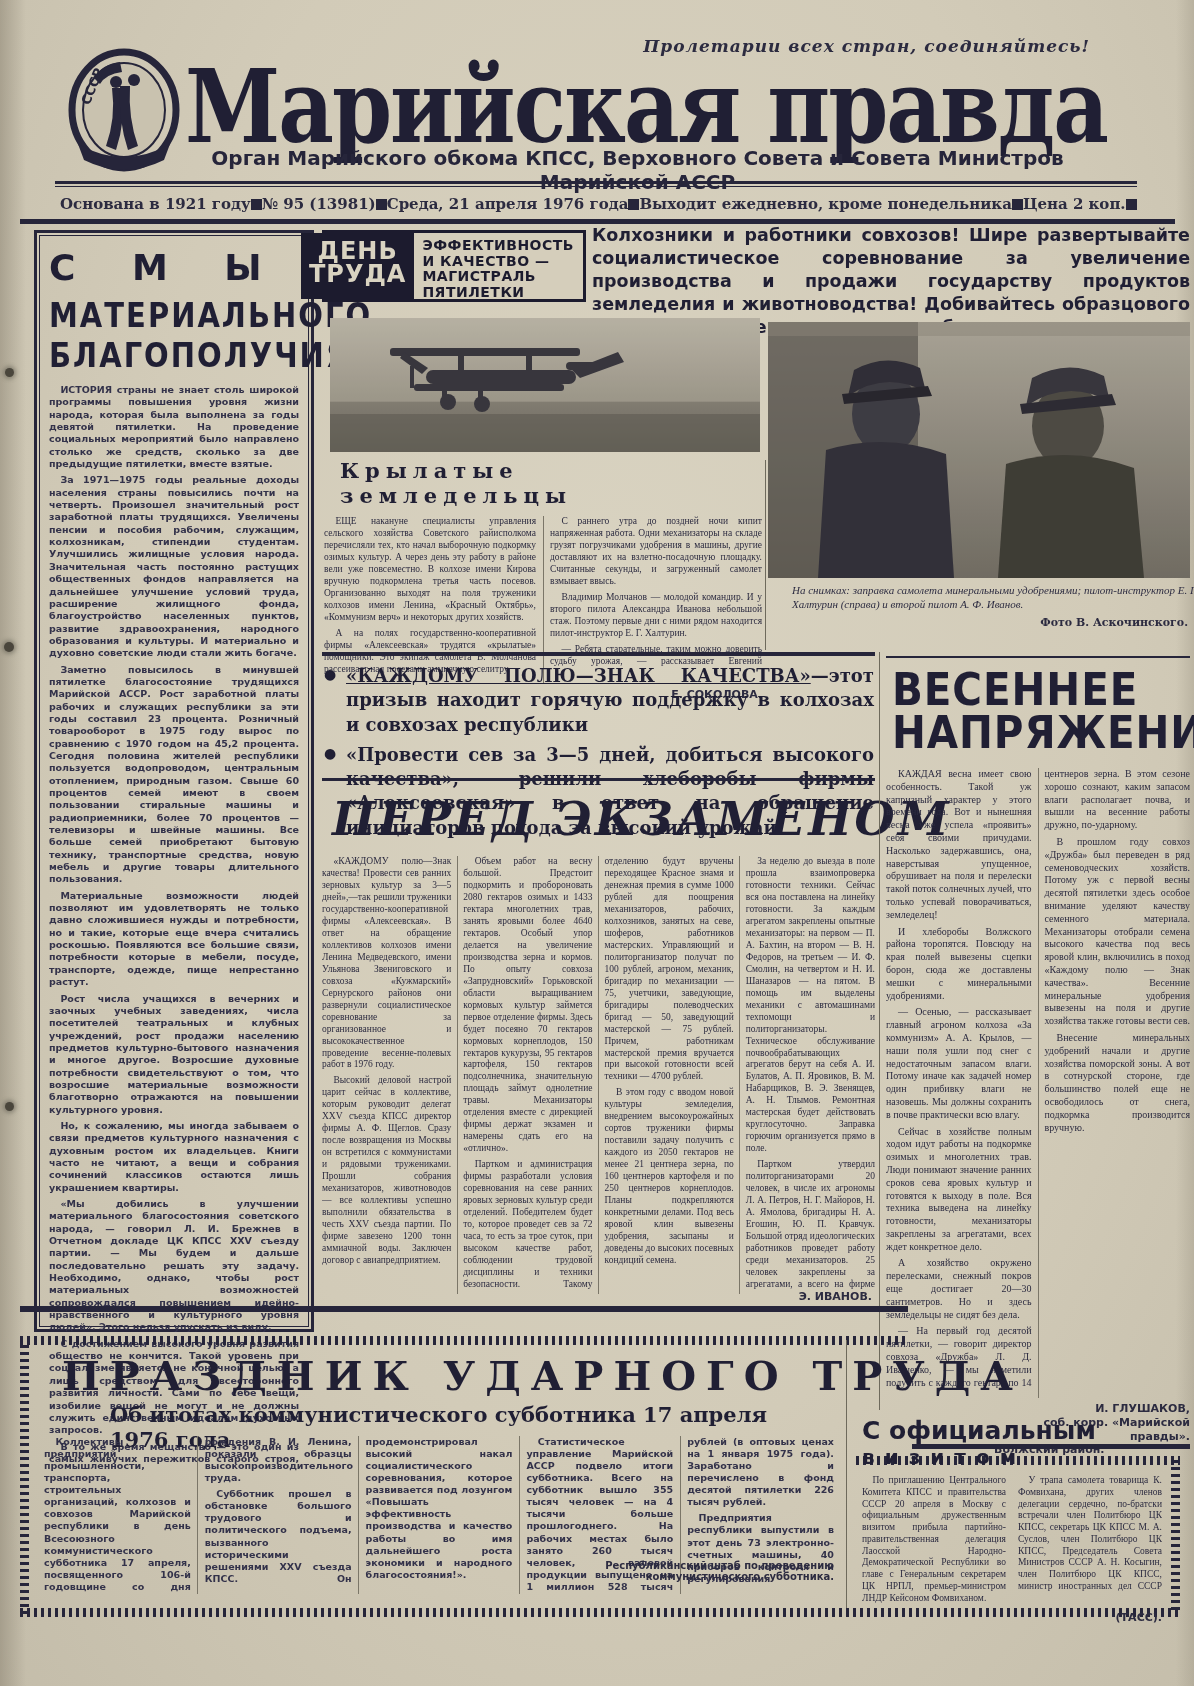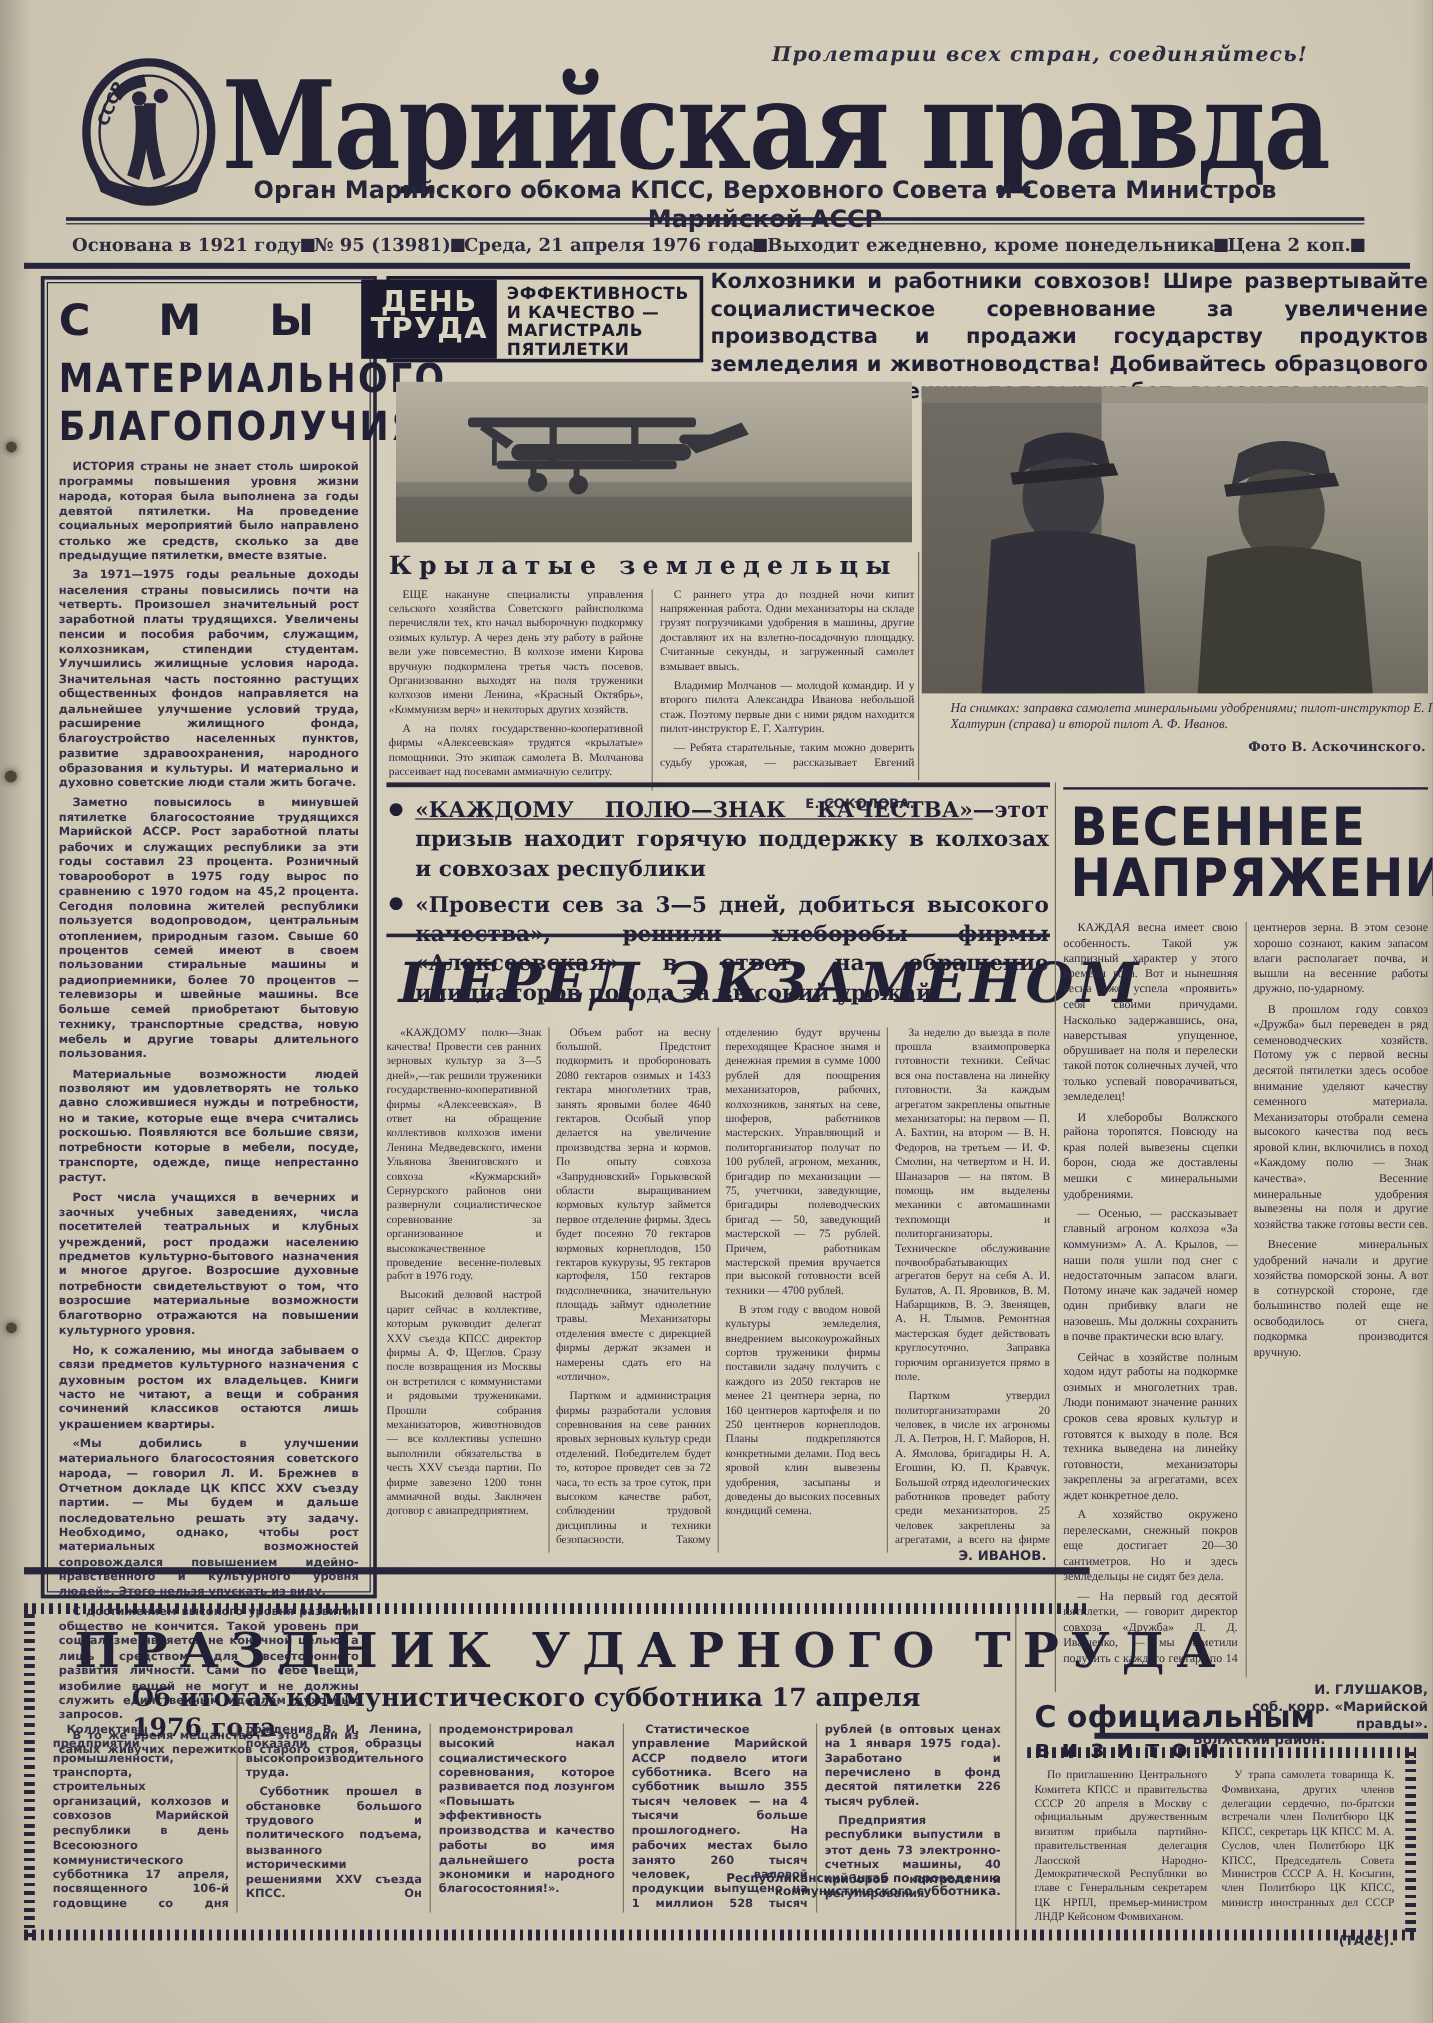--- a/index.html
+++ b/index.html
@@ -36,21 +36,21 @@
   .dt-motto{font:700 14px/1.12 "DejaVu Sans", sans-serif;padding:5px 6px 4px 8px;color:#1c1b2e;letter-spacing:.5px;}
 
   .appeal{font:700 17.5px/1.32 "DejaVu Sans", sans-serif;color:#201f34;}
   .appeal-src{font:700 12px "DejaVu Serif", serif;text-align:right;margin-top:2px;}
 
   
   .photo{overflow:hidden;filter:contrast(.95);}
   .caption{font:11px/1.25 "Liberation Serif", serif;color:#2e2d42;}
   .credit{font:700 11px "DejaVu Serif", serif;text-align:right;}
 
-  .kry-title{font:700 21px "DejaVu Serif", serif;letter-spacing:6px;color:#201f34;}
+  .kry-title{font:700 21px "DejaVu Serif", serif;letter-spacing:6px;color:#201f34;margin-left:16px;}
   .kry-body{font:9.5px/1.26 "Liberation Serif", serif;column-count:2;column-gap:14px;column-rule:1px solid #7b7668;height:168px;overflow:hidden;column-fill:auto;}
 
   .banner{font:700 18px/1.35 "DejaVu Serif", serif;color:#201f34;}
   .banner .bullet{position:relative;padding-left:22px;margin-bottom:6px;}
   .banner .bullet:before{content:"●";position:absolute;left:0;top:1px;font-size:14px;}
   .u{text-decoration:underline;}
 
   .pered-title{font:italic 700 46px "DejaVu Serif", serif;letter-spacing:3px;color:#201f34;white-space:nowrap;}
   .pered-body{font:9.5px/1.26 "Liberation Serif", serif;column-count:4;column-gap:12px;column-rule:1px solid #7b7668;height:438px;overflow:hidden;column-fill:auto;}
   .byline{font:700 11px "DejaVu Sans", sans-serif;text-align:right;margin-top:4px;text-indent:0;}

